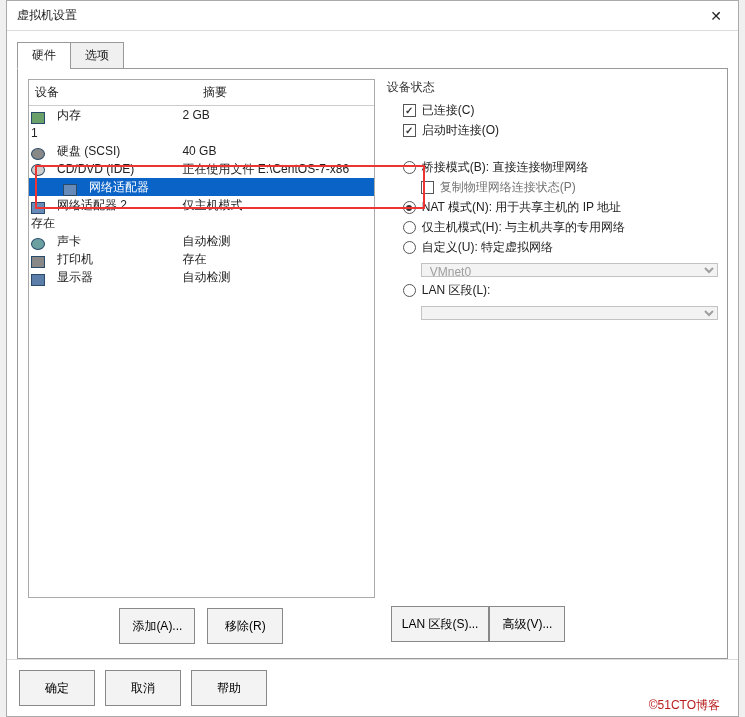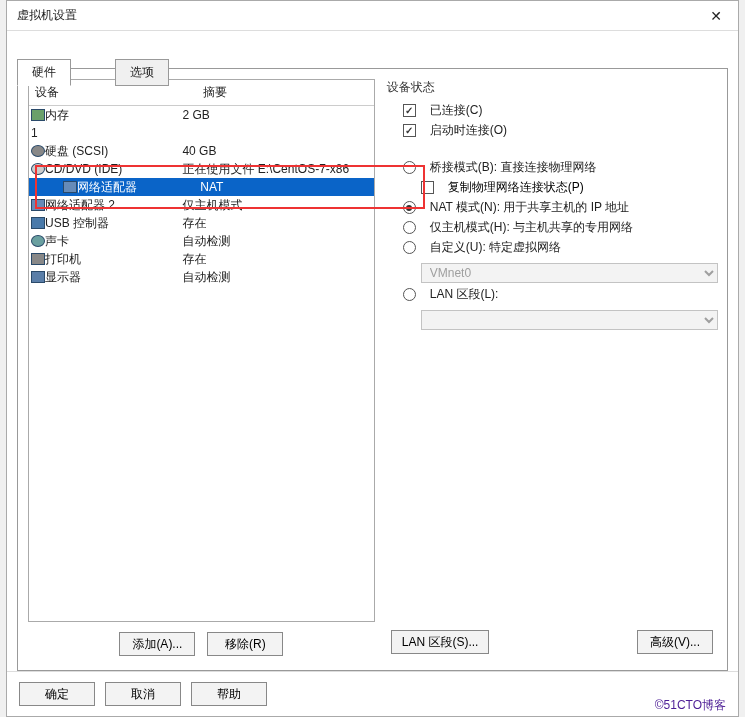--- a/index.html
+++ b/index.html
@@ -37,23 +37,22 @@
   }
   .content-area {
     flex: 1;
     padding: 10px 10px 0 10px;
     display: flex;
     flex-direction: column;
   }
   .tabs {
     display: flex;
     position: relative;
-    top: 18px;
+    top: 1px;
     z-index: 2;
-    gap: 45px;
   }
   .tab {
     padding: 4px 14px;
     border: 1px solid #999;
     background: #f0f0f0;
     margin-right: -1px;
   }
   .tab.active {
     background: #fff;
     border-bottom-color: #fff;
@@ -92,21 +91,21 @@
     flex: 1;
     overflow: hidden;
     position: relative;
   }
   .dl-row {
     display: flex;
     align-items: center;
     height: 18px;
     padding: 0 2px;
   }
-  .dl-row .cell-dev { flex: 1; display: flex; align-items: center; gap: 0; overflow: hidden; white-space: nowrap;}
+  .dl-row .cell-dev { flex: 1; display: flex; align-items: flex-end; gap: 12px; overflow: hidden; white-space: nowrap;}
   .dl-row .cell-sum { flex: 1.25; overflow: hidden; white-space: nowrap; text-overflow: ellipsis; }
   .dl-row.selected {
     background: #0a64c8;
     color: #fff;
     padding-left: 34px;
   }
   .highlight-box {
     position: absolute;
     border: 2px solid #e33;
     pointer-events: none;
@@ -133,89 +132,88 @@
   .icon.printer { background:#888; }
   .icon.display { background:#5a7ea8; }
   .left-buttons {
     display: flex;
     justify-content: center;
     gap: 12px;
     padding: 10px 0 4px;
   }
   .btn {
     min-width: 76px;
-    height: 24px;
+    height: 36px;
     border: 1px solid #888;
     background: #f3f3f3;
     font-size: 12px;
     display: inline-flex;
     align-items: center;
     justify-content: center;
     padding: 0 10px;
   }
   .btn:disabled { color:#888; background:#f6f6f6; }
   
   .group {
     margin-bottom: 14px;
   }
   .group-title {
     color: #333;
     margin-bottom: 6px;
   }
   .chk-row, .radio-row {
     display: flex;
     align-items: center;
-    gap: 14px;
+    gap: 6px;
     margin: 3px 0 3px 16px;
   }
   .chk, .radio {
     width: 13px; height: 13px;
     border: 1px solid #555;
     display: inline-flex;
     align-items: center;
     justify-content: center;
     font-size: 10px;
     line-height: 1;
   }
   .radio { border-radius: 50%; }
   .radio.checked::after {
     content:""; width:6px; height:6px; border-radius:50%; background:#333;
   }
   .chk.checked::after { content:"✓"; color:#333; font-weight:bold; }
-  .disabled { color:#000000; }
+  .disabled { color:#737373; }
   .sub-indent { margin-left: 34px; }
   select.disabled-select {
     width: 90%;
-    height: 20px;
+    height: 14px;
     margin: 4px 0 0 34px;
     background: #eee;
     border: 1px solid #aaa;
     color: #777;
     font-size: 12px;
     padding: 0 4px;
   }
   .right-btn-row {
     display: flex;
-    justify-content: space-between;
-    gap: 10px;
+    justify-content: flex-start;
     margin-top: auto;
     padding: 4px 4px 6px;
   }
   .bottom-bar {
     display:flex;
     align-items:center;
     gap:10px;
     padding:10px 12px;
     border-top:1px solid #ddd;
     position: relative;
   }
   .watermark {
     position:absolute;
-    right:12px; bottom:2px;
-    color:#4c1d95;
+    right:18px; bottom:2px;
+    color:#b91c1c;
     font-size:12px;
   }
 </style>
 </head>
 <body>
 
 <div class="dialog">
   <div class="titlebar">
     <span class="title">虚拟机设置</span>
     <div class="close-btn">
@@ -260,34 +258,29 @@
                   <span class="icon cd"></span>
                   <span>CD/DVD (IDE)</span>
                 </div>
                 <div class="cell-sum">正在使用文件 E:\CentOS-7-x86</div>
               </div>
               <div class="dl-row selected">
                 <div class="cell-dev">
                   <span class="icon net"></span>
                   <span>网络适配器</span>
                 </div>
-                <div class="cell-sum">NAT</div>
               </div>
               <div class="dl-row">
                 <div class="cell-dev">
                   <span class="icon net"></span>
                   <span>网络适配器 2</span>
                 </div>
                 <div class="cell-sum">仅主机模式</div>
               </div>
               <div class="dl-row">
-                <div class="cell-dev">
-                  <span class="icon usb"></span>
-                  <span>USB 控制器</span>
-                </div>
                 <div class="cell-sum">存在</div>
               </div>
               <div class="dl-row">
                 <div class="cell-dev">
                   <span class="icon sound"></span>
                   <span>声卡</span>
                 </div>
                 <div class="cell-sum">自动检测</div>
               </div>
               <div class="dl-row">

